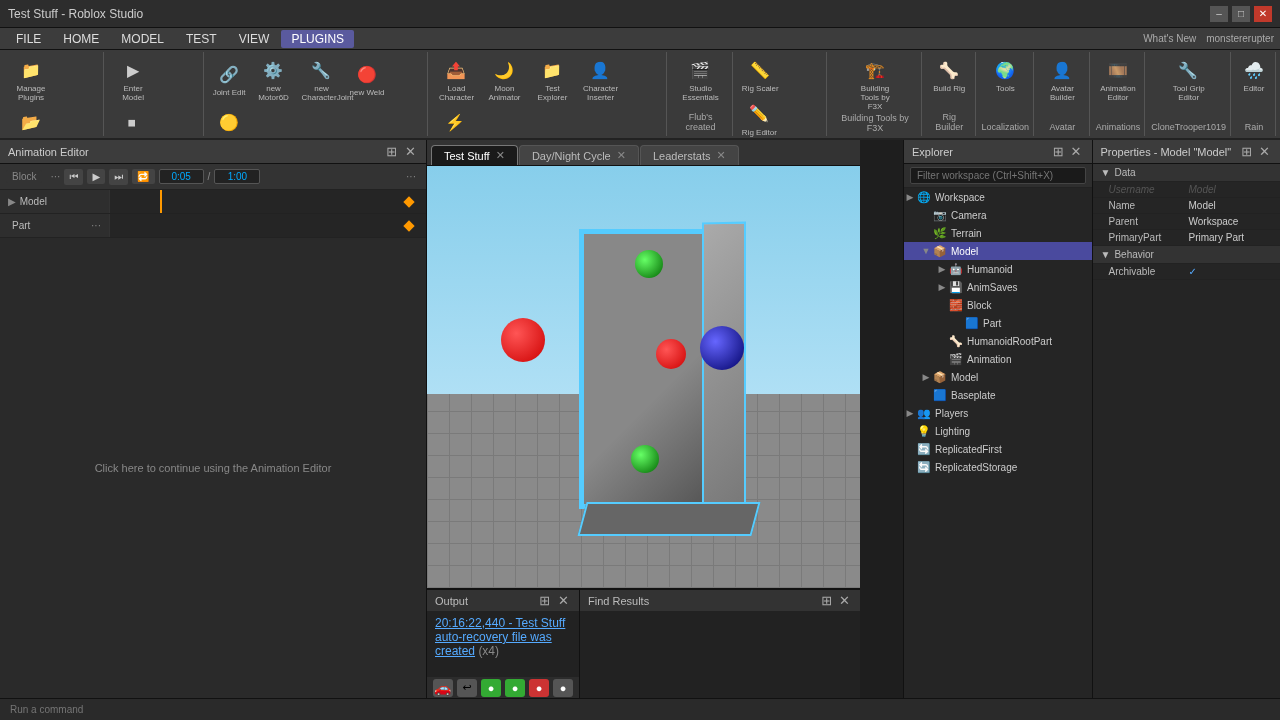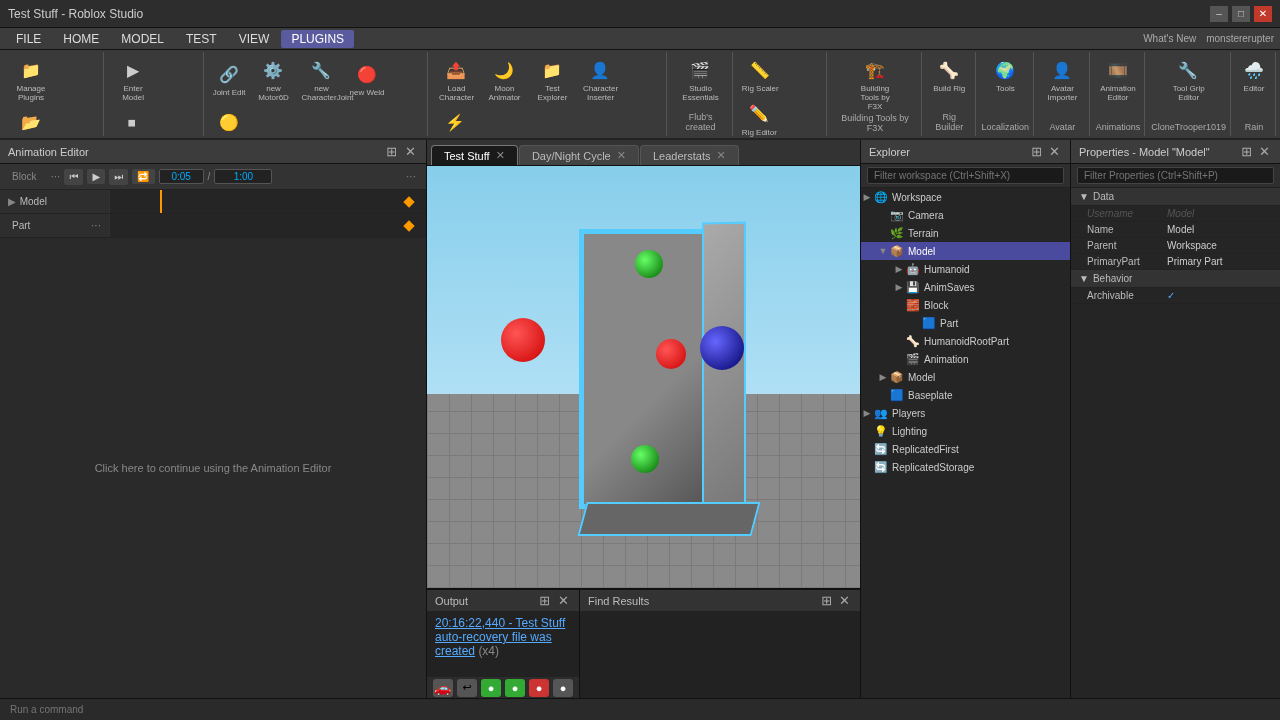--- a/index.html
+++ b/index.html
@@ -104,21 +104,21 @@
     .prop-row { display: flex; padding: 2px 4px 2px 16px; border-bottom: 1px solid #222; align-items: flex-start; }
     .prop-name { width: 80px; color: #bbb; font-size: 10px; flex-shrink: 0; }
     .prop-value { color: #ccc; font-size: 10px; flex: 1; }
     .prop-check { color: #5af; }
 
     
     #status-bar { background: #2a2a2a; height: 22px; display: flex; align-items: center; padding: 0 10px; border-top: 1px solid #111; font-size: 10px; color: #888; }
     #cmd-input { background: transparent; border: none; color: #888; font-size: 10px; flex: 1; outline: none; }
 
     
-    #right-panels { display: flex; width: 420px; flex-direction: column; }
+    #right-panels { display: flex; width: 420px; flex-direction: column; padding-left: 43px; }
     #right-panels-top { display: flex; flex: 1; }
 
     
     #content-area { display: flex; flex: 1; overflow: hidden; }
     #center-area { flex: 1; display: flex; flex-direction: column; }
 
     .icon-workspace { color: #9966ff; }
     .icon-camera { color: #4af; }
     .icon-terrain { color: #8b4; }
     .icon-humanoid { color: #fa0; }
@@ -280,21 +280,21 @@
         <div class="tb-icon">🌍</div>
         <div class="tb-label">Tools</div>
       </div>
     </div>
     <div class="toolbar-group-label">Localization</div>
   </div>
   <div class="toolbar-group">
     <div class="toolbar-icons">
       <div class="tb-btn">
         <div class="tb-icon">👤</div>
-        <div class="tb-label">Avatar Importer</div>
+        <div class="tb-label">Avatar Builder</div>
       </div>
     </div>
     <div class="toolbar-group-label">Avatar</div>
   </div>
   <div class="toolbar-group">
     <div class="toolbar-icons">
       <div class="tb-btn">
         <div class="tb-icon">🎞️</div>
         <div class="tb-label">Animation Editor</div>
       </div>
@@ -334,21 +334,21 @@
     <div id="timeline">
       <div id="timeline-toolbar">
         <span style="font-size:10px;color:#888;background:#333;padding:1px 6px;border-radius:2px;">Block</span>
         <span style="margin-left:4px;font-size:10px;color:#888;">···</span>
         <button class="tl-btn">⏮</button>
         <button class="tl-btn">▶</button>
         <button class="tl-btn">⏭</button>
         <button class="tl-btn">🔁</button>
         <input class="tl-time" value="0:05" style="color: rgb(0, 170, 255); background: rgb(34, 34, 34); border: 1px solid rgb(85, 85, 85); padding: 1px 4px; width: 45px; font-size: 10px; border-radius: 2px;">
         <span style="color:#888;font-size:10px;">/</span>
-        <input class="tl-time" value="1:00" style="background: rgb(34, 34, 34); border: 1px solid rgb(85, 85, 85); padding: 1px 4px; width: 58px; font-size: 10px; border-radius: 2px;">
+        <input class="tl-time" value="1:00" style="background: rgb(34, 34, 34); border: 1px solid rgb(85, 85, 85); padding: 1px 4px; width: 46px; font-size: 10px; border-radius: 2px;">
         <span style="flex:1;"></span>
         <span style="font-size:10px;color:#888;margin-right:4px;">···</span>
       </div>
       <div id="timeline-tracks">
 
         <div class="track-row">
           <div class="track-label">
             <span style="margin-right:4px;color:#888;">▶</span>
             <span>Model</span>
           </div>
@@ -562,23 +562,20 @@
         </div>
       </div>
 
       <div id="properties-panel">
         <div id="props-header">
           <span>Properties - Model "Model"</span>
           <div class="panel-controls">
             <span class="panel-btn">⊞</span>
             <span class="panel-btn">✕</span>
           </div>
-        </div>
-        <div id="props-filter">
-          <input class="filter-input" placeholder="Filter Properties (Ctrl+Shift+P)" style="">
         </div>
         <div id="props-content">
           <div class="props-section">
             <div class="props-section-header">
               <span>▼</span>
               <span>Data</span>
             </div>
             <div class="prop-row">
               <span class="prop-name" style="color:#555;font-style:italic;">Username</span>
               <span class="prop-value" style="color:#555;font-style:italic;">Model</span>

